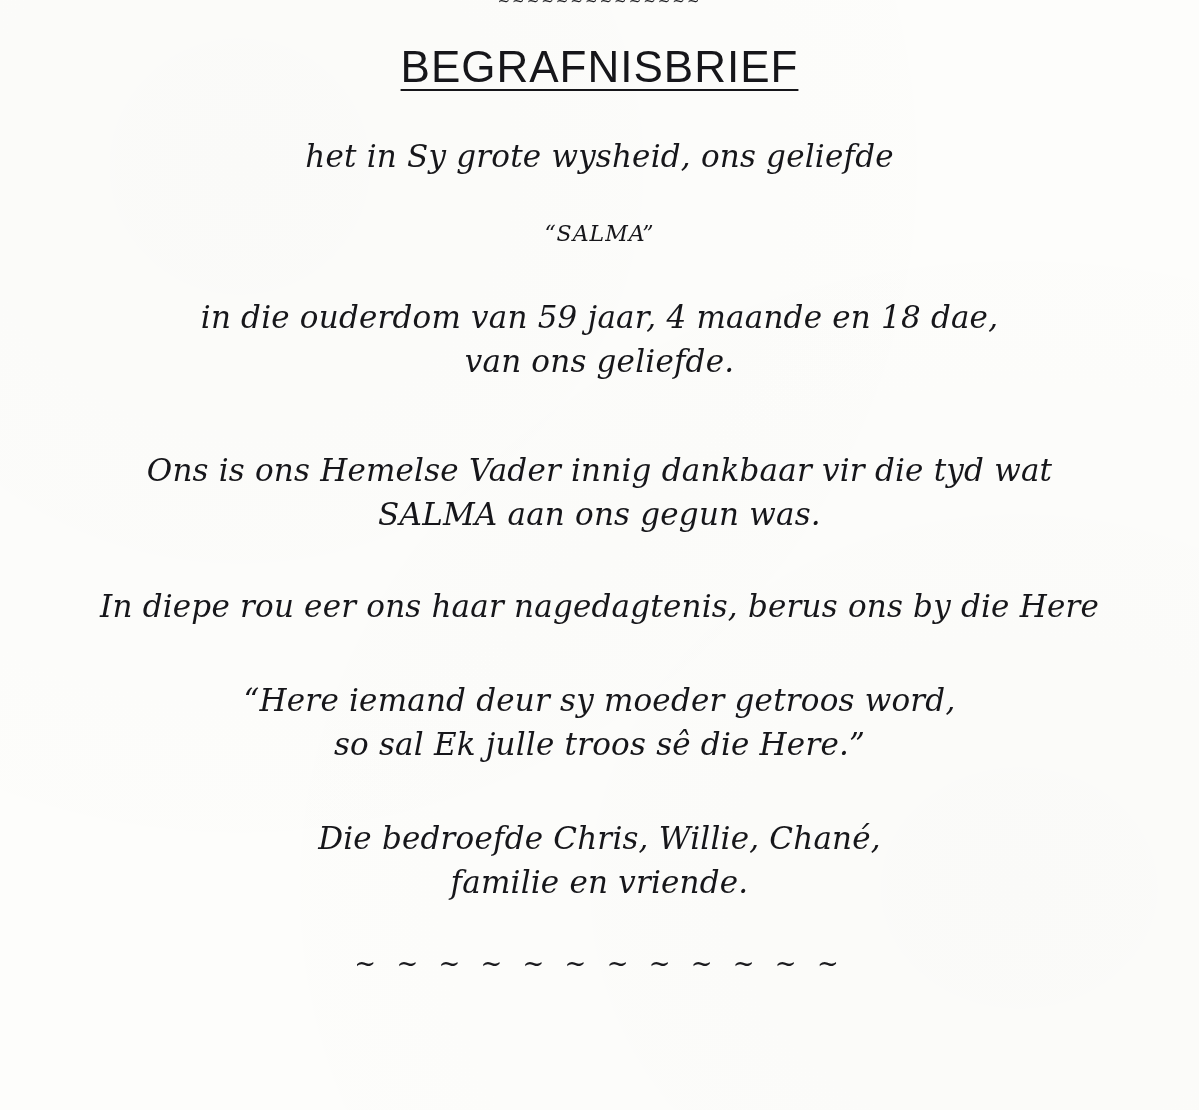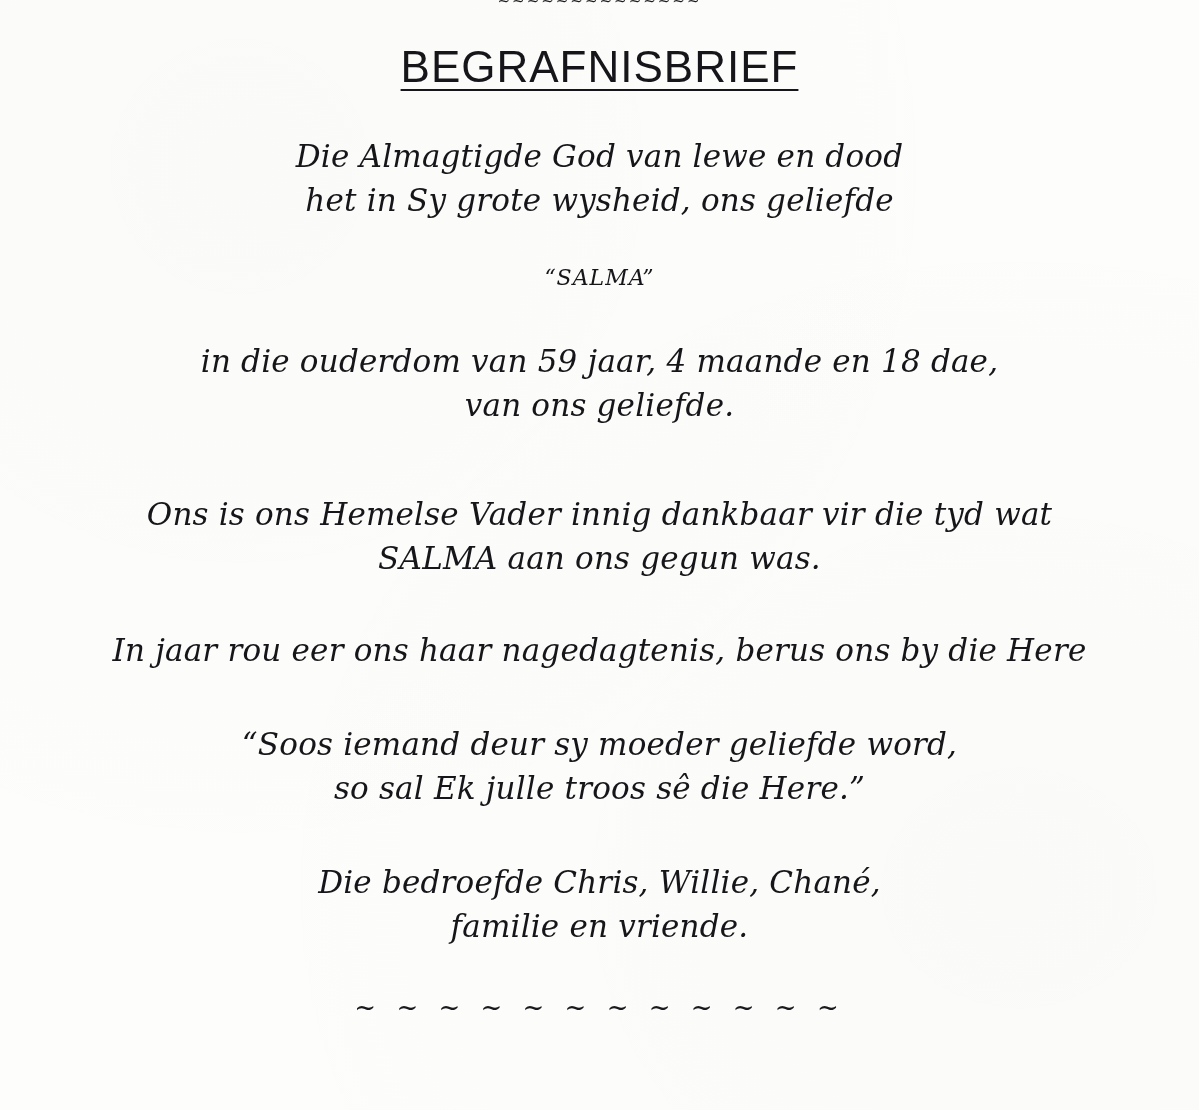--- a/index.html
+++ b/index.html
@@ -86,42 +86,41 @@
 </head>
 <body>
 
 <div class="page">
 
   <div class="ornament ornament-top">~~~~~~~~~~~~~~</div>
 
   <h1 class="title">BEGRAFNISBRIEF</h1>
 
   <div class="block b-intro">
-    <span class="ln">Die Almagtigde God van lewe en dood</span>
     <span class="ln">het in Sy grote wysheid, ons geliefde</span>
   </div>
 
   <div class="block b-name">“SALMA”</div>
 
   <div class="block b-age">
     <span class="ln">in die ouderdom van 59 jaar, 4 maande en 18 dae,</span>
     <span class="ln">van ons geliefde.</span>
   </div>
 
   <div class="block b-thanks">
     <span class="ln">Ons is ons Hemelse Vader innig dankbaar vir die tyd wat</span>
     <span class="ln">SALMA aan ons gegun was.</span>
   </div>
 
   <div class="block b-mourn">
-    <span class="ln">In jaar rou eer ons haar nagedagtenis, berus ons by die Here</span>
+    <span class="ln">In diepe rou eer ons haar nagedagtenis, berus ons by die Here</span>
   </div>
 
   <div class="block b-verse">
-    <span class="ln">“Soos iemand deur sy moeder geliefde word,</span>
+    <span class="ln">“Here iemand deur sy moeder getroos word,</span>
     <span class="ln">so sal Ek julle troos sê die Here.”</span>
   </div>
 
   <div class="block b-family">
     <span class="ln">Die bedroefde Chris, Willie, Chané,</span>
     <span class="ln">familie en vriende.</span>
   </div>
 
   <div class="ornament ornament-bottom">~ ~ ~ ~ ~ ~ ~ ~ ~ ~ ~ ~</div>
 

